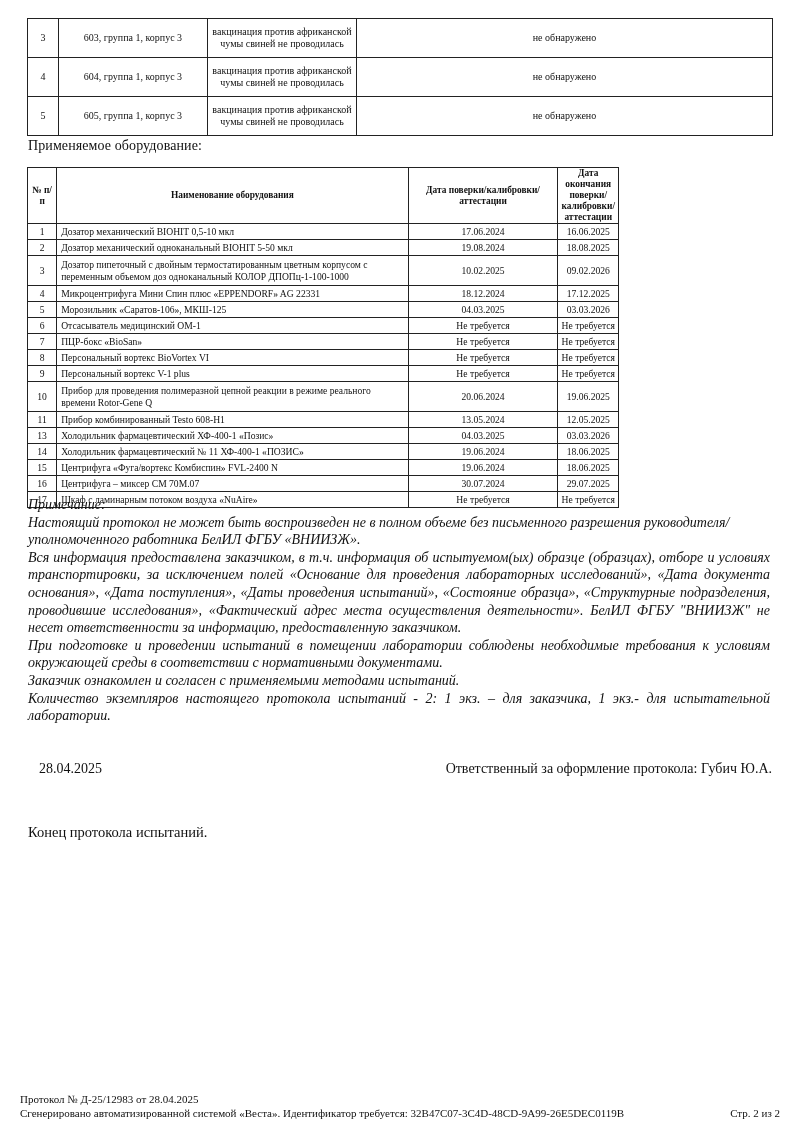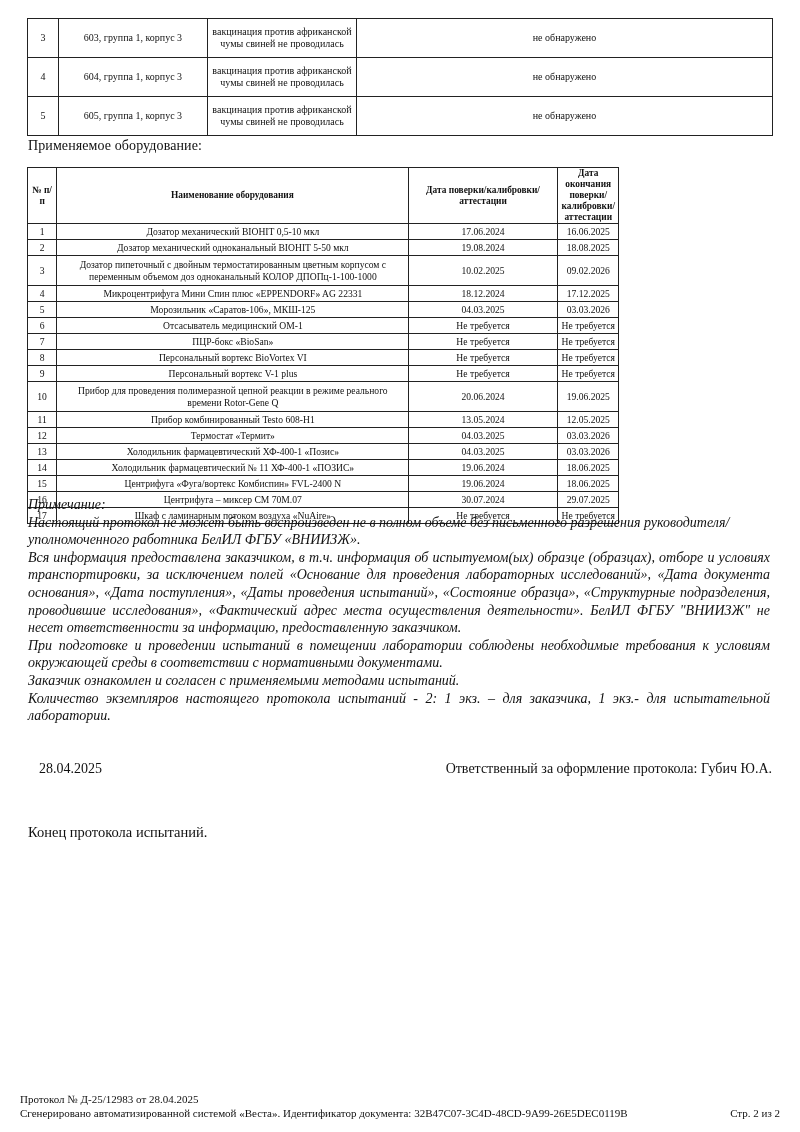--- a/index.html
+++ b/index.html
@@ -7,21 +7,21 @@
          font-family: "Liberation Serif", "DejaVu Serif", serif; color: #111; }
   table { border-collapse: collapse; position: absolute; }
   td, th { border: 1px solid #222; padding: 0 3px; }
   #samples { left: 27px; top: 18px; width: 746px; font-size: 10px; line-height: 12.5px; }
   #samples td { text-align: center; height: 38px; }
   #equip-title { position: absolute; left: 28px; top: 138px; font-size: 14px; letter-spacing: 0.1px; }
   #equip { left: 27px; top: 167px; width: 592px; font-size: 9.6px; line-height: 12px; }
   #equip th { font-weight: bold; height: 27px; font-size: 9.4px; line-height: 11px; }
   #equip td { height: 15px; }
   #equip td.c { text-align: center; }
-  #equip td.l { text-align: center; padding-left: 4px; }
+  #equip td.l { text-align: left; padding-left: 4px; }
   #equip tr.tall td { height: 29px; }
   .notes { position: absolute; left: 28px; top: 496px; width: 742px; font-size: 14px; line-height: 17.6px; }
   .notes p { margin: 0; text-align: justify; font-style: italic; }
   .sign-date { position: absolute; left: 28px; top: 761px; font-size: 14px; margin-left: 11px; }
   .sign-resp { position: absolute; right: 28px; top: 761px; font-size: 14px; }
   .end { position: absolute; left: 28px; top: 779px; font-size: 14.5px; margin-top: 45px; }
   .footer1 { position: absolute; left: 20px; top: 1093px; font-size: 11px; }
   .footer2 { position: absolute; left: 20px; top: 1107px; font-size: 11px; }
   .footer-page { position: absolute; right: 20px; top: 1107px; font-size: 11px; }
 </style>
@@ -135,26 +135,20 @@
         <td class="c">20.06.2024</td>
         <td class="c">19.06.2025</td>
       </tr>
     <tr>
         <td class="c">11</td>
         <td class="l">Прибор комбинированный Testo 608-H1</td>
         <td class="c">13.05.2024</td>
         <td class="c">12.05.2025</td>
       </tr>
     <tr>
-        <td class="c">12</td>
-        <td class="l">Термостат «Термит»</td>
-        <td class="c">04.03.2025</td>
-        <td class="c">03.03.2026</td>
-      </tr>
-    <tr>
         <td class="c">13</td>
         <td class="l">Холодильник фармацевтический ХФ-400-1 «Позис»</td>
         <td class="c">04.03.2025</td>
         <td class="c">03.03.2026</td>
       </tr>
     <tr>
         <td class="c">14</td>
         <td class="l">Холодильник фармацевтический № 11 ХФ-400-1 «ПОЗИС»</td>
         <td class="c">19.06.2024</td>
         <td class="c">18.06.2025</td>
@@ -187,14 +181,14 @@
   <p>При подготовке и проведении испытаний в помещении лаборатории соблюдены необходимые требования к условиям окружающей среды в соответствии с нормативными документами.</p>
   <p>Заказчик ознакомлен и согласен с применяемыми методами испытаний.</p>
   <p>Количество экземпляров настоящего протокола испытаний - 2: 1 экз. – для заказчика, 1 экз.- для испытательной лаборатории.</p>
 </div>
 
 <div class="sign-date">28.04.2025</div>
 <div class="sign-resp">Ответственный за оформление протокола: Губич Ю.А.</div>
 <div class="end">Конец протокола испытаний.</div>
 
 <div class="footer1">Протокол № Д-25/12983 от 28.04.2025</div>
-<div class="footer2">Сгенерировано автоматизированной системой «Веста». Идентификатор документа: 32B47C07-3C4D-48CD-9A99-26E5DEC0119B</div>
+<div class="footer2">Сгенерировано автоматизированной системой «Веста». Идентификатор требуется: 32B47C07-3C4D-48CD-9A99-26E5DEC0119B</div>
 <div class="footer-page">Стр. 2 из 2</div>
 
 </body></html>

